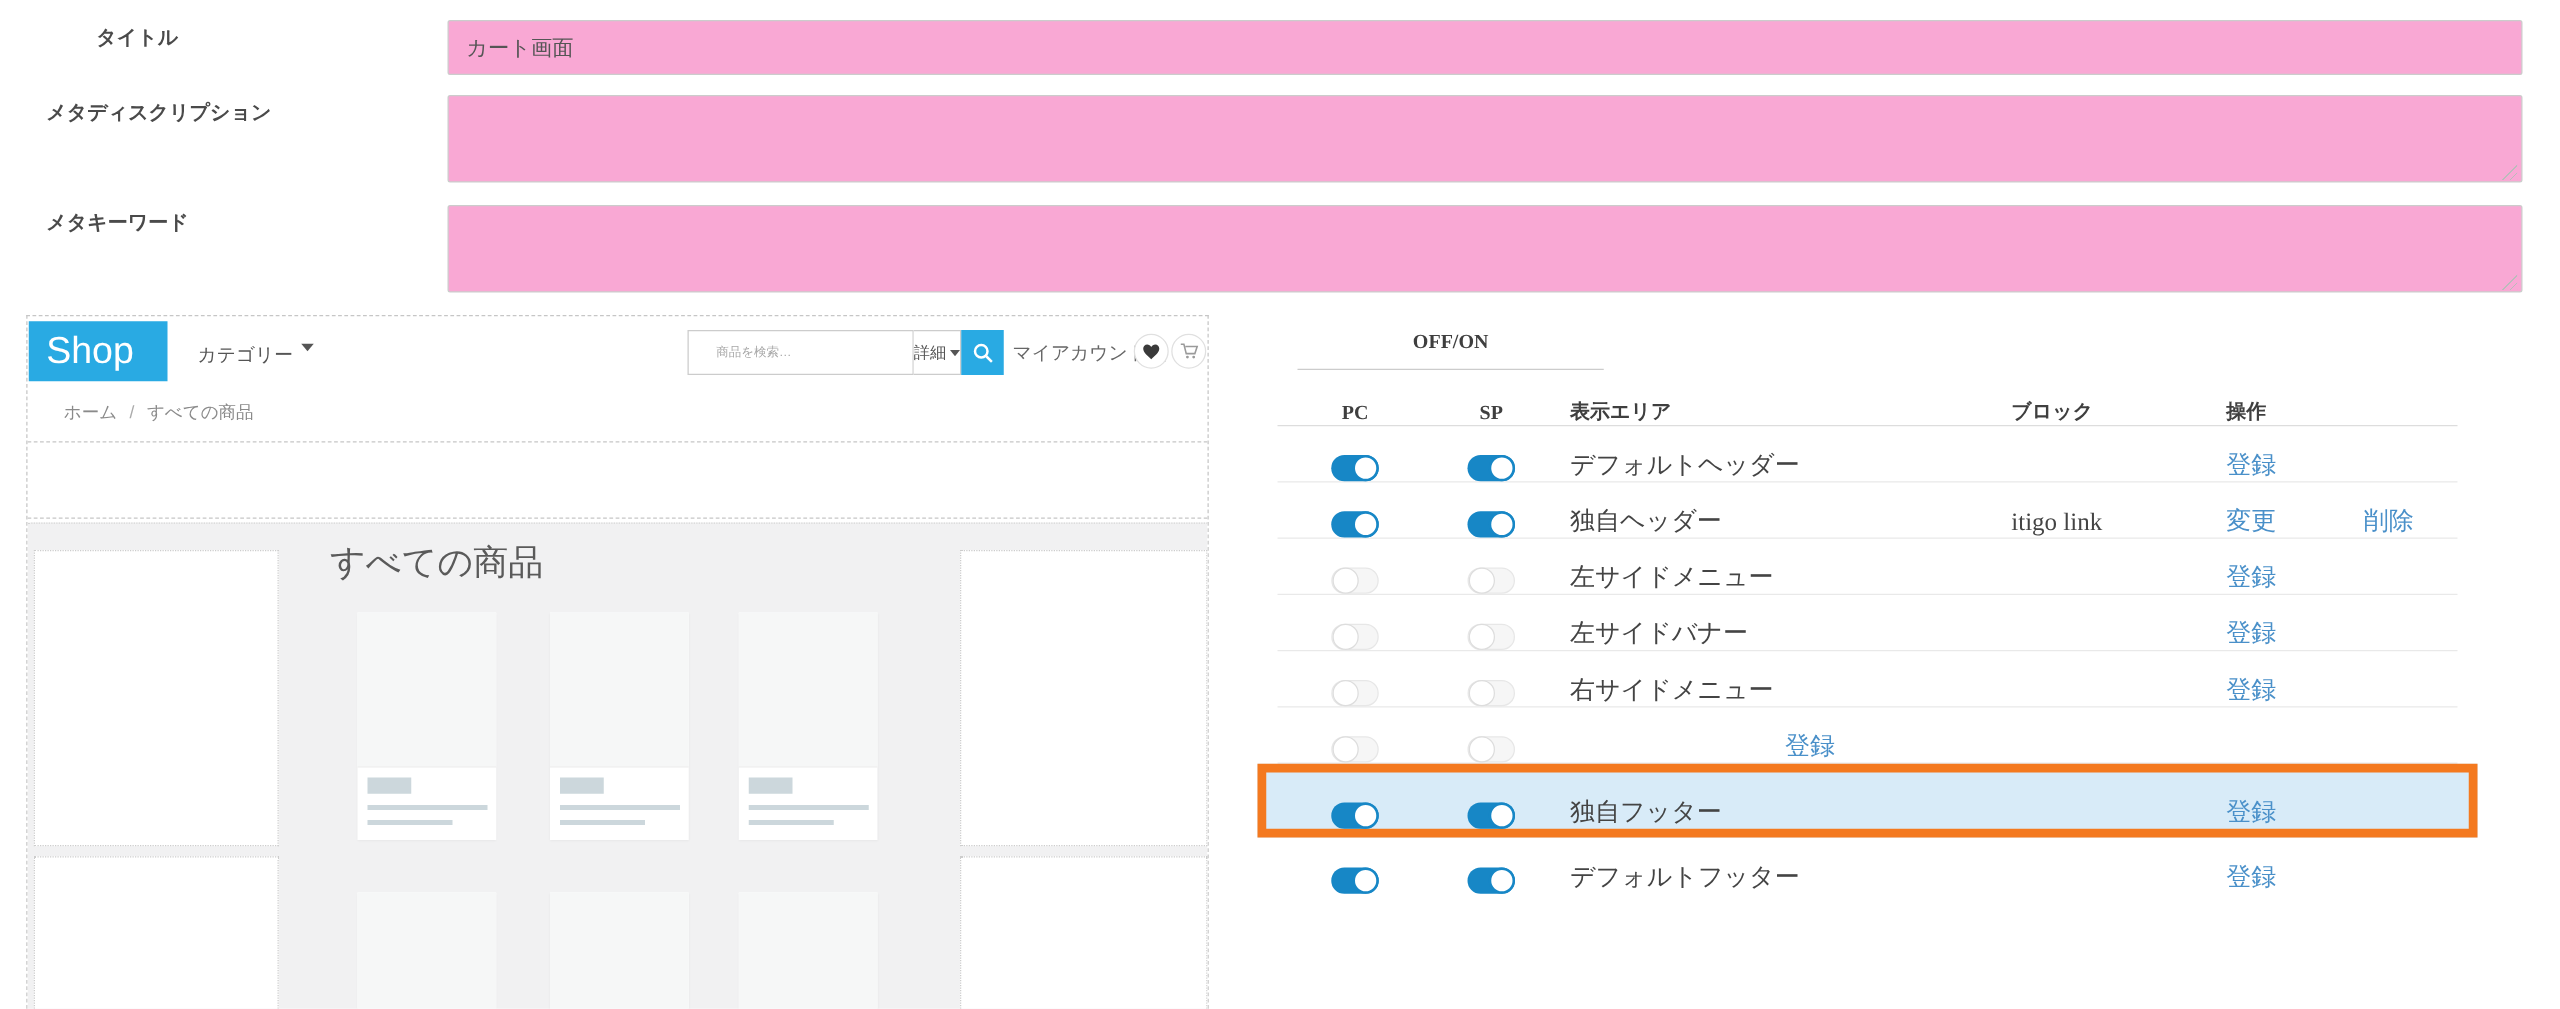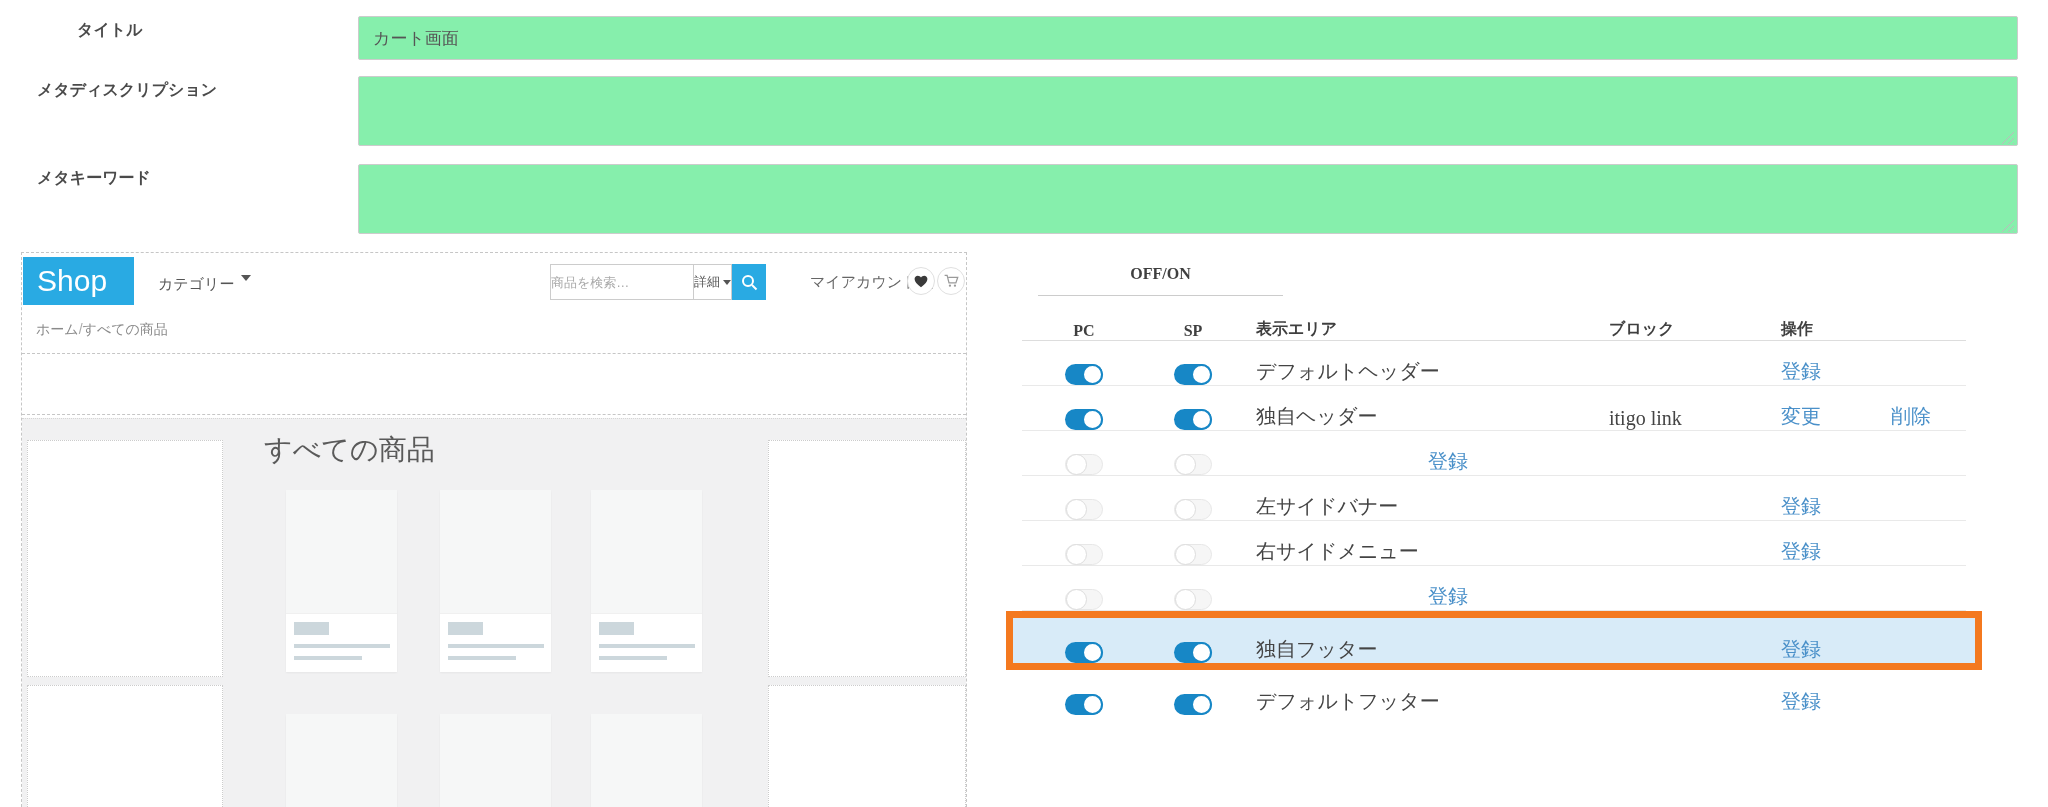--- a/index.html
+++ b/index.html
@@ -3,46 +3,46 @@
 <meta charset="utf-8">
 <style>
   * { box-sizing: border-box; margin: 0; padding: 0; }
   html, body { width: 2048px; height: 807px; overflow: hidden; background: #fff;
     font-family: "Liberation Sans", "DejaVu Sans", sans-serif; color: #444; }
   .abs { position: absolute; }
 
   
   .form-label { font-size: 16px; font-weight: bold; color: #4a4a4a; }
   .txt-input, .txt-area {
-    border: 1px solid #ccc; border-radius: 2px; background: #86efac;
+    border: 1px solid #ccc; border-radius: 2px; background: #f9a8d4;
     font-family: Liberation Mono, monospace; font-size: 17px; color: #555; padding: 8px 14px; outline: none;
   }
   .txt-area { resize: none; }
   .grip { position: absolute; right: 2px; width: 14px; height: 14px; pointer-events: none;
     background: repeating-linear-gradient(135deg, transparent 0 3px, #bbb 3px 4px);
     clip-path: polygon(100% 0, 100% 100%, 0 100%); }
 
   
   .preview { left: 21px; top: 252px; width: 946px; height: 555px;
     border: 1px dashed #c6c6c6; border-bottom: none; background: #fff; overflow: hidden; }
   .logo { left: 1px; top: 4px; width: 111px; height: 48px; background: #29aae3;
     color: #fff; font-size: 30px; display: flex; align-items: center; padding-left: 14px; text-align: right; }
   .cat-link { left: 136px; top: 22px; font-size: 15px; color: #555; display: flex; align-items: flex-start; gap: 7px; cursor: pointer; }
   .caret { width: 0; height: 0; border-left: 5px solid transparent; border-right: 5px solid transparent; border-top: 6px solid #555; display: inline-block; }
   .search-group { left: 528px; top: 11px; height: 36px; display: flex; align-items: stretch; }
-  .search-input { width: 144px; border: 1px solid #ccc; font-family: inherit; font-size: 13px; padding: 0 0; color: #555; outline: none; }
+  .search-input { width: 181px; border: 1px solid #ccc; font-family: inherit; font-size: 10px; padding: 0 22px; color: #555; outline: none; }
   .search-input::placeholder { color: #a8a8a8; }
   .detail-btn { width: 38px; border: 1px solid #ccc; border-left: none; background: #fff;
     font-size: 13px; color: #555; display: flex; align-items: center; justify-content: center; gap: 3px; cursor: pointer; }
   .detail-btn .caret { border-left-width: 4px; border-right-width: 4px; border-top-width: 5px; }
   .search-btn { width: 34px; background: #29aae3; border: none; display: flex; align-items: center; justify-content: center; cursor: pointer; }
   .account { left: 788px; top: 20px; font-size: 15px; color: #666; display: flex; align-items: center; gap: 2px; cursor: pointer; }
   .circle-icon { top: 14px; width: 28px; height: 28px; border: 1px solid #e0e0e0; border-radius: 50%;
     background: #fff; display: flex; align-items: center; justify-content: center; cursor: pointer; }
-  .breadcrumb { left: 14px; top: 68px; font-size: 14px; color: #8a8a8a; display: flex; }
+  .breadcrumb { left: 29px; top: 68px; font-size: 14px; color: #8a8a8a; display: flex; gap: 10px; }
   .bc-sep { color: #aaa; }
   .block-sep { left: 0; width: 100%; border-bottom: 1px dashed #c6c6c6; }
   .gray-sec { left: 0; top: 165px; width: 100%; height: 390px; background: #f1f1f2; border-top: 1px dotted #d5d5d5; }
   .side-card { background: #fff; border: 1px dotted #ccc; }
   .shop-heading { font-size: 28px; color: #5a5a5a; }
   .pcard { width: 111px; background: #fff; box-shadow: 0 1px 2px rgba(0,0,0,0.05); }
   .pcard .pimg { height: 124px; background: #f6f7f7; border-bottom: 1px solid #f0f0f0; }
   .pcard .pinfo { height: 58px; padding: 8px; }
   .bar { background: #ccd7dc; }
   .badge-bar { width: 35px; height: 13px; margin-bottom: 9px; }
@@ -244,20 +244,21 @@
         <div class="cell cpc">
           <div class="toggle off">
             <div class="knob"></div>
           </div>
         </div>
         <div class="cell csp">
           <div class="toggle off">
             <div class="knob"></div>
           </div>
         </div>
+        <div class="cell carea">左サイドメニュー</div>
         <div class="cell cblock"></div>
         <div class="cell cact1">
           <a>登録</a>
         </div>
         <div class="cell cact2"></div>
       </div>
       <div class="trow">
         <div class="cell cpc">
           <div class="toggle off">
             <div class="knob"></div>

